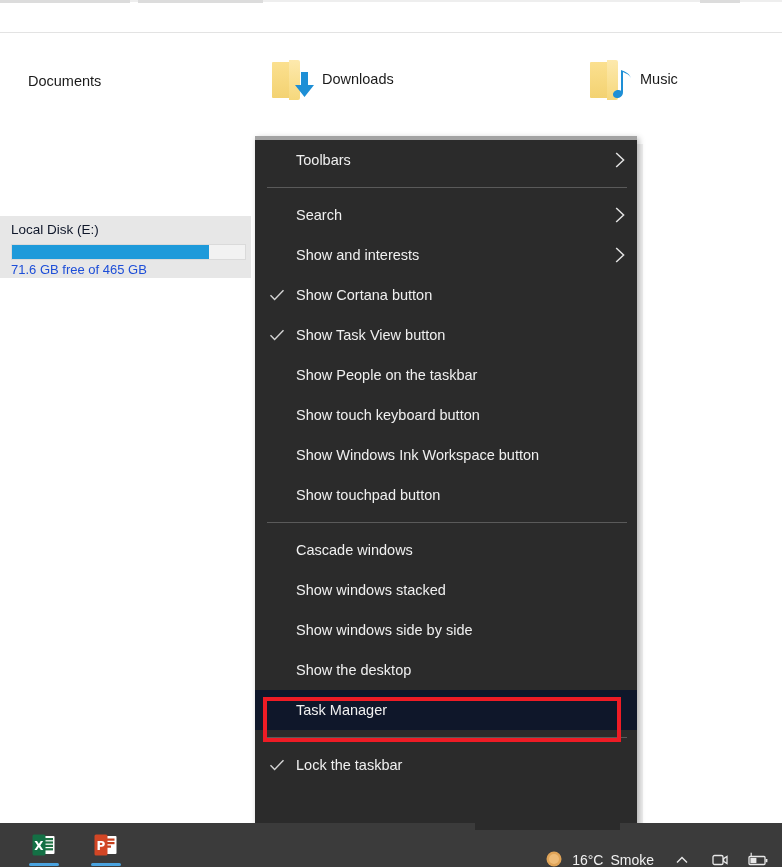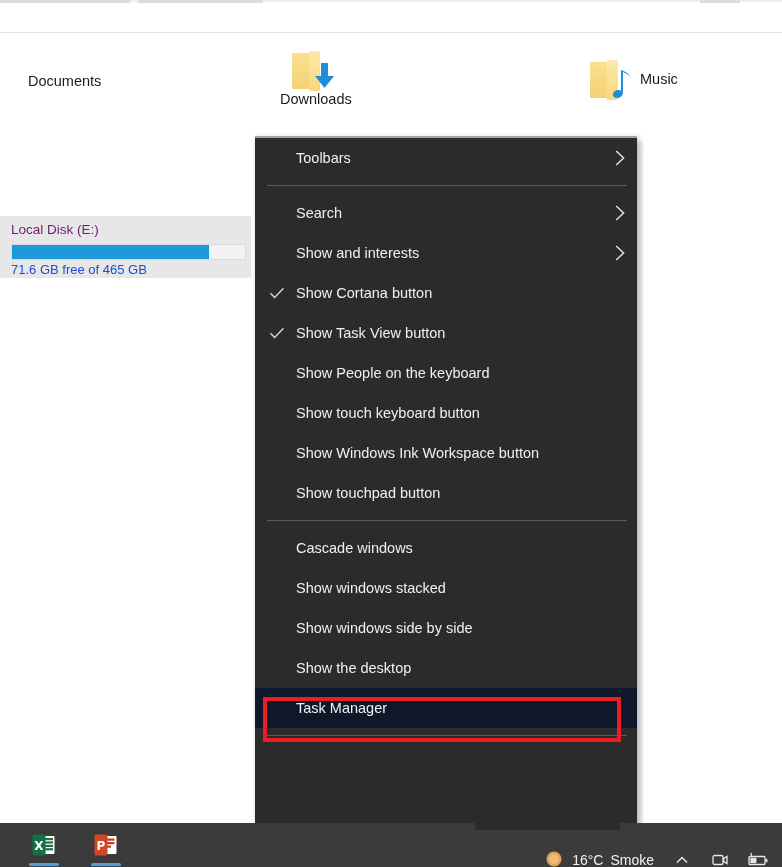--- a/index.html
+++ b/index.html
@@ -66,21 +66,21 @@
     position: absolute; left: 22px; top: 10px; width: 24px; height: 32px;
   }
 
   
   .drive-block {
     position: absolute; left: 0; top: 216px; width: 251px; height: 62px;
     background: #e7e7e7;
   }
   .drive-name {
     position: absolute; left: 11px; top: 6px;
-    font-size: 13.5px; color: #701a75; white-space: nowrap;
+    font-size: 13.5px; color: #0f172a; white-space: nowrap;
   }
   .drive-bar-track {
     position: absolute; left: 11px; top: 28px; width: 235px; height: 16px;
     background: #f2f2f2; border: 1px solid #dadada;
   }
   .drive-bar-fill {
     position: absolute; left: 0; top: 0; height: 100%;
     width: 84.6%;
     background: #1e9ada;
   }
@@ -88,21 +88,21 @@
     position: absolute; left: 11px; top: 46px;
     font-size: 13px; color: #1d4ed8; white-space: nowrap;
   }
 
   
   .ctx-menu {
     position: absolute; left: 255px; top: 136px;
     width: 382px; height: 692px;
     background: #2b2b2b;
     box-shadow: 2px 2px 6px rgba(0,0,0,0.28);
-    border-top: 2px solid #a3a3a3;
+    border-top: 4px solid #a3a3a3;
   }
   .ctx-menu::after {
     content:""; position:absolute; right:-6px; top:4px; bottom:-6px; width:6px;
     background: rgba(0,0,0,0.06);
   }
   .ctx-item {
     position: relative;
     height: 40px;
     display: flex; align-items: center;
     padding-left: 41px; padding-right: 14px;
@@ -191,21 +191,21 @@
   <div class="explorer-tabstub" style="left:700px;width:40px;"></div>
   <div class="explorer-body"></div>
   <div class="explorer-topline"></div>
 
   <div class="icon-row">
 
     <div class="file-item" style="left:28px;top:6px;">
       <span class="file-label">Documents</span>
     </div>
 
-    <div class="file-item" style="left:280px;top:4px;flex-direction:column;">
+    <div class="file-item" style="left:270px;top:4px;">
       <span class="folder-ico">
         <span class="folder-back"></span>
         <span class="folder-front"></span>
         <svg class="dl-arrow" viewBox="0 0 22 26">
           <path d="M8 0 h7 v13 h6 L11.5 25 L2 13 h6 z" fill="#1e8fd6"></path>
         </svg>
       </span>
       <span class="file-label">Downloads</span>
     </div>
 
@@ -255,21 +255,21 @@
         </svg>
         <span class="lbl">Show Cortana button</span>
       </div>
       <div class="ctx-item">
         <svg viewBox="0 0 16 16" class="ctx-check">
           <path d="M1.5 8.2 L5.6 12.4 L14.5 3.2" fill="none" stroke="#d6d6d6" stroke-width="1.4"></path>
         </svg>
         <span class="lbl">Show Task View button</span>
       </div>
       <div class="ctx-item">
-        <span class="lbl">Show People on the keyboard</span>
+        <span class="lbl">Show People on the taskbar</span>
       </div>
       <div class="ctx-item">
         <span class="lbl">Show touch keyboard button</span>
       </div>
       <div class="ctx-item">
         <span class="lbl">Show Windows Ink Workspace button</span>
       </div>
       <div class="ctx-item">
         <span class="lbl">Show touchpad button</span>
       </div>
@@ -283,20 +283,26 @@
       <div class="ctx-item">
         <span class="lbl">Show windows side by side</span>
       </div>
       <div class="ctx-item">
         <span class="lbl">Show the desktop</span>
       </div>
       <div class="ctx-item selected">
         <span class="lbl">Task Manager</span>
       </div>
       <div class="ctx-sep"></div>
+      <div class="ctx-item">
+        <svg viewBox="0 0 16 16" class="ctx-check">
+          <path d="M1.5 8.2 L5.6 12.4 L14.5 3.2" fill="none" stroke="#d6d6d6" stroke-width="1.4"></path>
+        </svg>
+        <span class="lbl">Lock the taskbar</span>
+      </div>
     </div>
   <div class="annot-box"></div>
 
   <div class="taskbar">
     <div class="tb-left">
       <div class="tb-app" style="margin-left:20px;">
         <svg class="xl-ico" viewBox="0 0 24 24">
           <rect x="9.5" y="3" width="13" height="18" rx="1" fill="#ffffff"></rect>
           <rect x="11" y="5" width="10" height="2.2" fill="#1f7244"></rect>
           <rect x="11" y="8.4" width="10" height="2.2" fill="#1f7244"></rect>

